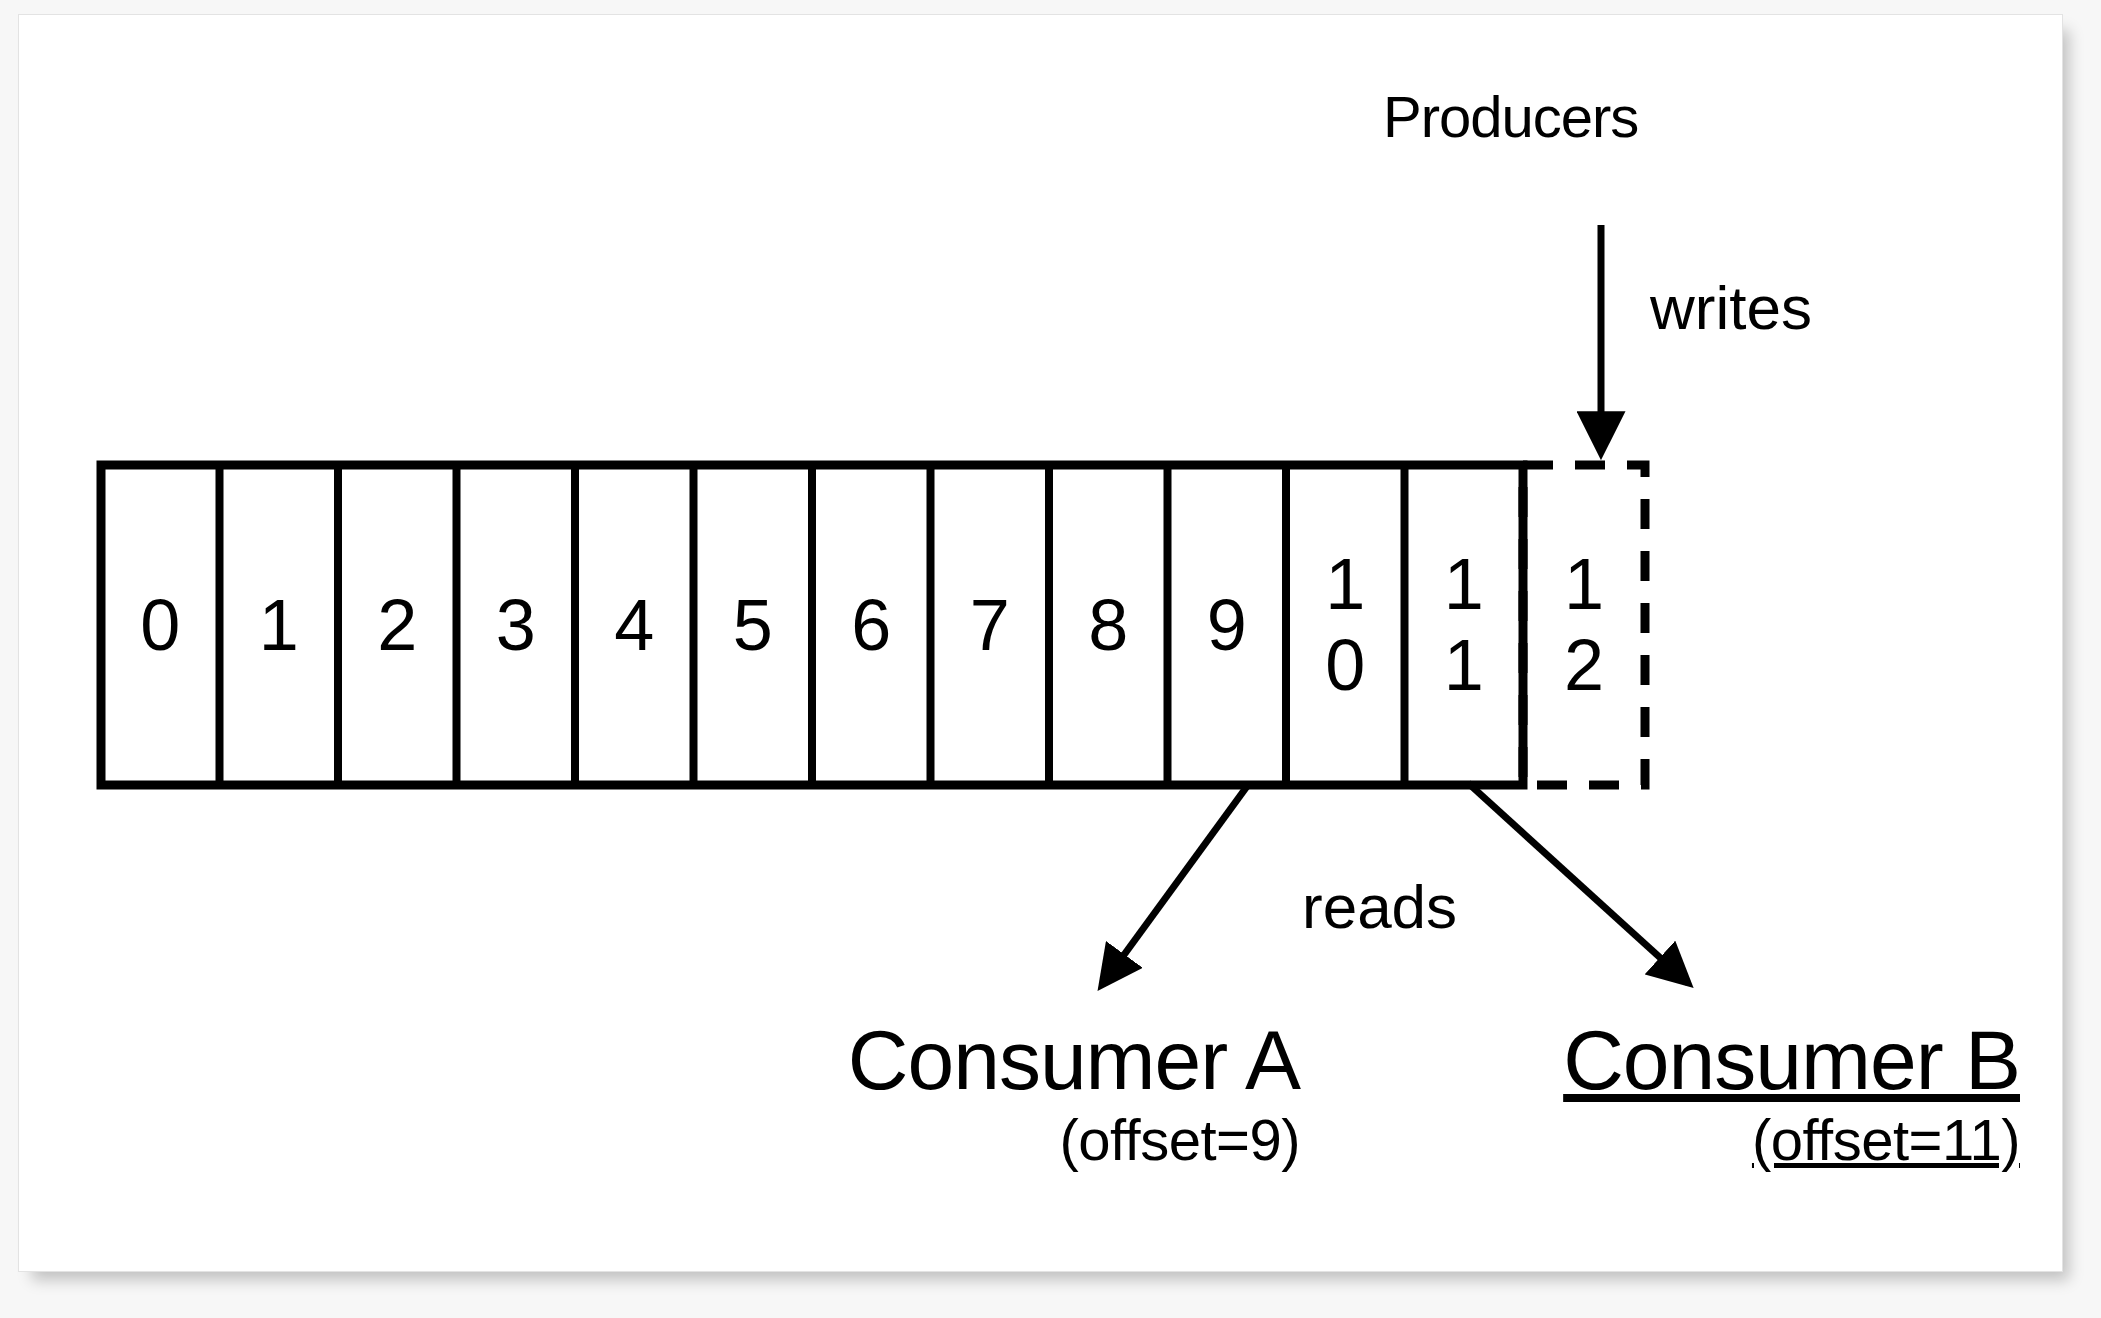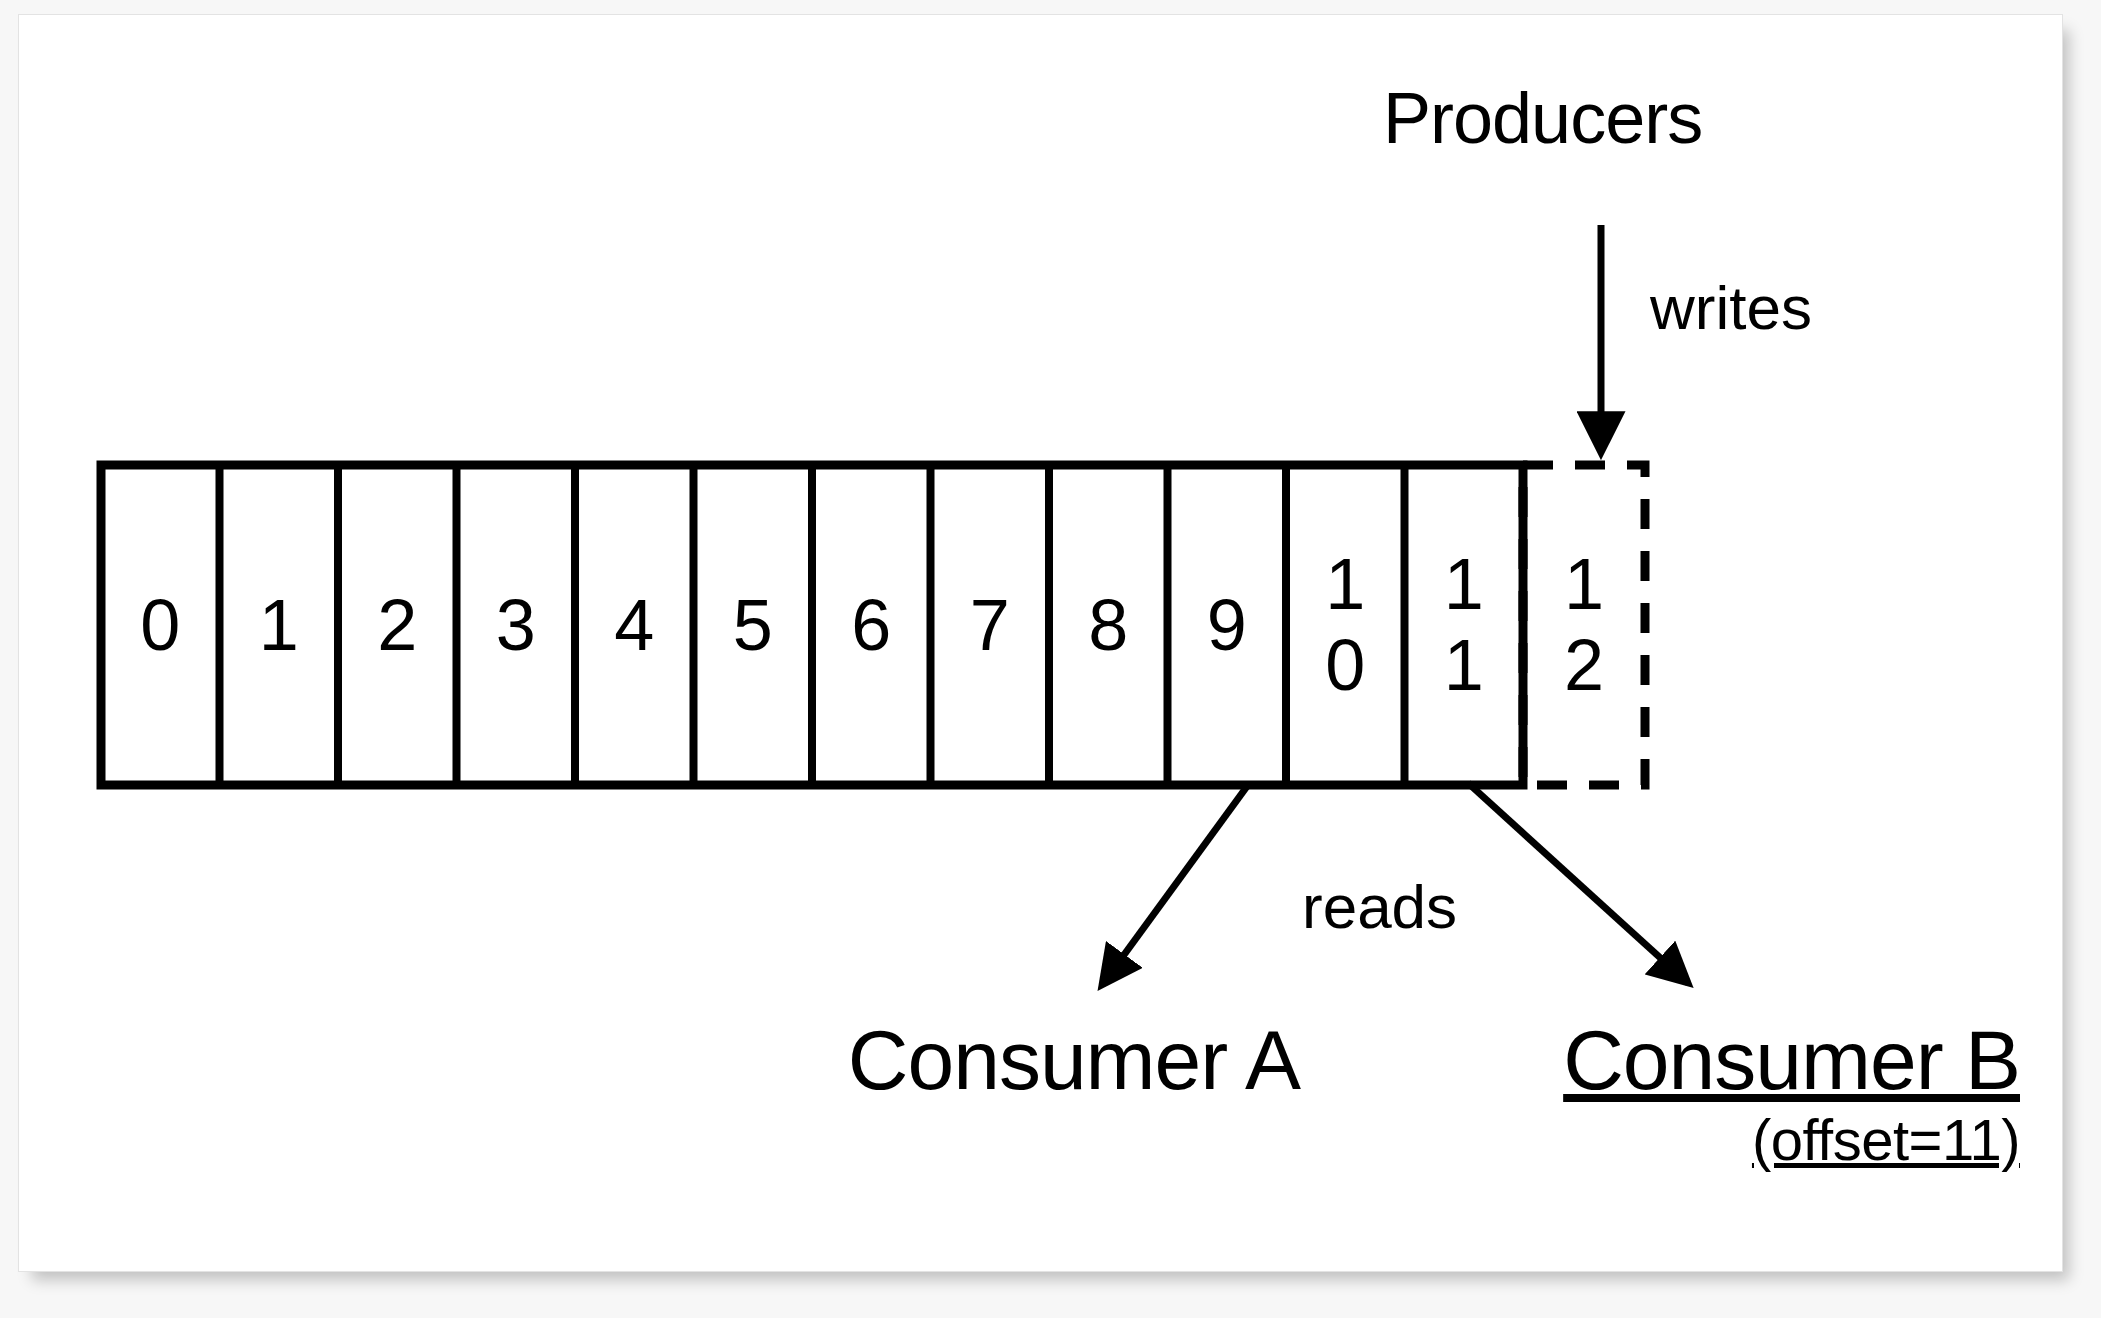--- a/index.html
+++ b/index.html
@@ -48,22 +48,22 @@
   
   .lbl {
     position: absolute;
     color: #000000;
     white-space: nowrap;
     font-family: "Liberation Sans", sans-serif;
   }
 
   .lbl-producers {
     left: 1383px;
-    top: 82px;
-    font-size: 72px;
+    top: 88px;
+    font-size: 58px;
     line-height: 1;
     letter-spacing: -1px;
     text-align: center;
   }
   .lbl-writes {
     left: 1650px;
     top: 277px;
     font-size: 62px;
     line-height: 1;
   }
@@ -204,20 +204,21 @@
   </div>
 
   <div class="lbl lbl-producers">Producers</div>
 
   <div class="lbl lbl-writes">writes</div>
 
   <div class="lbl lbl-reads">reads</div>
 
   <div class="consumer-block" id="consumer-a">
     <span class="cname">Consumer A</span>
+    <span class="coffset">(offset=9)</span>
   </div>
 
   <div class="consumer-block" id="consumer-b">
     <span class="cname">Consumer B</span>
     <span class="coffset">(offset=11)</span>
   </div>
 
 </div>
 
 </body></html>

